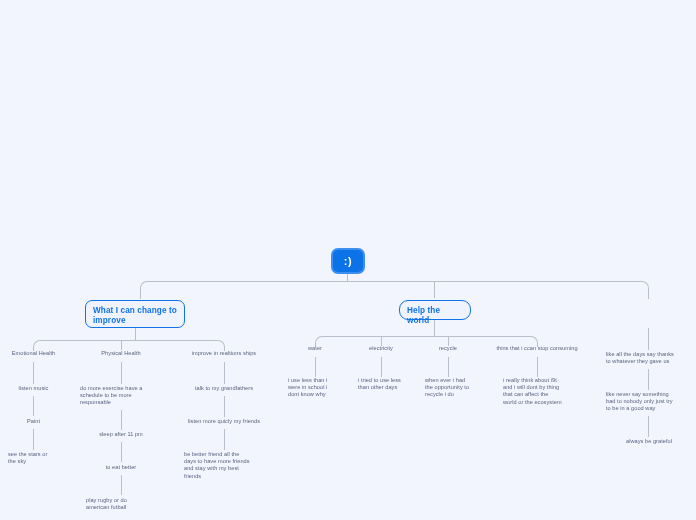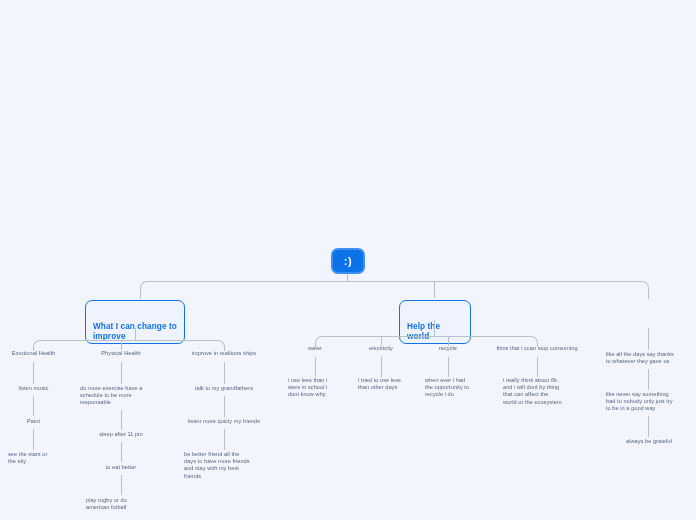--- a/index.html
+++ b/index.html
@@ -60,21 +60,21 @@
   .branch-node {
     position: absolute;
     background: #eef3fd;
     border: 1.6px solid #1273e6;
     border-radius: 7px;
     color: #1273e6;
     font-size: 8.2px;
     font-weight: bold;
     line-height: 10px;
     box-sizing: border-box;
-    padding: 21px 7px;
+    padding: 5px 7px;
     letter-spacing: 0.1px;
   }
   .leaf {
     position: absolute;
     color: #5c6380;
     font-size: 5.6px;
     line-height: 7.2px;
     letter-spacing: 0.05px;
     white-space: pre-line;
   }
@@ -133,21 +133,21 @@
   <div class="vline" style="left:224px; top:362px; height:22px;"></div>
   <div class="leaf center" style="left:174px; top:385px; width:100px;">talk to my grandfathers</div>
   <div class="vline" style="left:224px; top:396px; height:21px;"></div>
   <div class="leaf center" style="left:172px; top:418px; width:104px;">listen more quicly my friends</div>
   <div class="vline" style="left:224px; top:429px; height:21px;"></div>
   <div class="leaf" style="left:184px; top:451px; width:82px;">be better friend all the
 days to have more friends
 and stay with my best
 friends</div>
 
-  <div class="branch-node" style="left:399px; top:300px; width:72px; height:20px;">Help the world</div>
+  <div class="branch-node" style="left:399px; top:300px; width:72px; height:20px;border-radius:9px;">Help the world</div>
 
   <div class="vline" style="left:434px; top:320px; height:16px;"></div>
 
   <div class="elbow-l" style="left:315px; top:336px; width:119px; height:10px;"></div>
   <div class="vline" style="left:381px; top:336px; height:10px;"></div>
   <div class="vline" style="left:448px; top:336px; height:10px;"></div>
   <div class="hbar" style="left:434px; top:336px; width:15px;"></div>
   <div class="elbow-r" style="left:448px; top:336px; width:89px; height:10px;"></div>
 
   <div class="leaf center" style="left:288px; top:345px; width:54px;">water</div>

